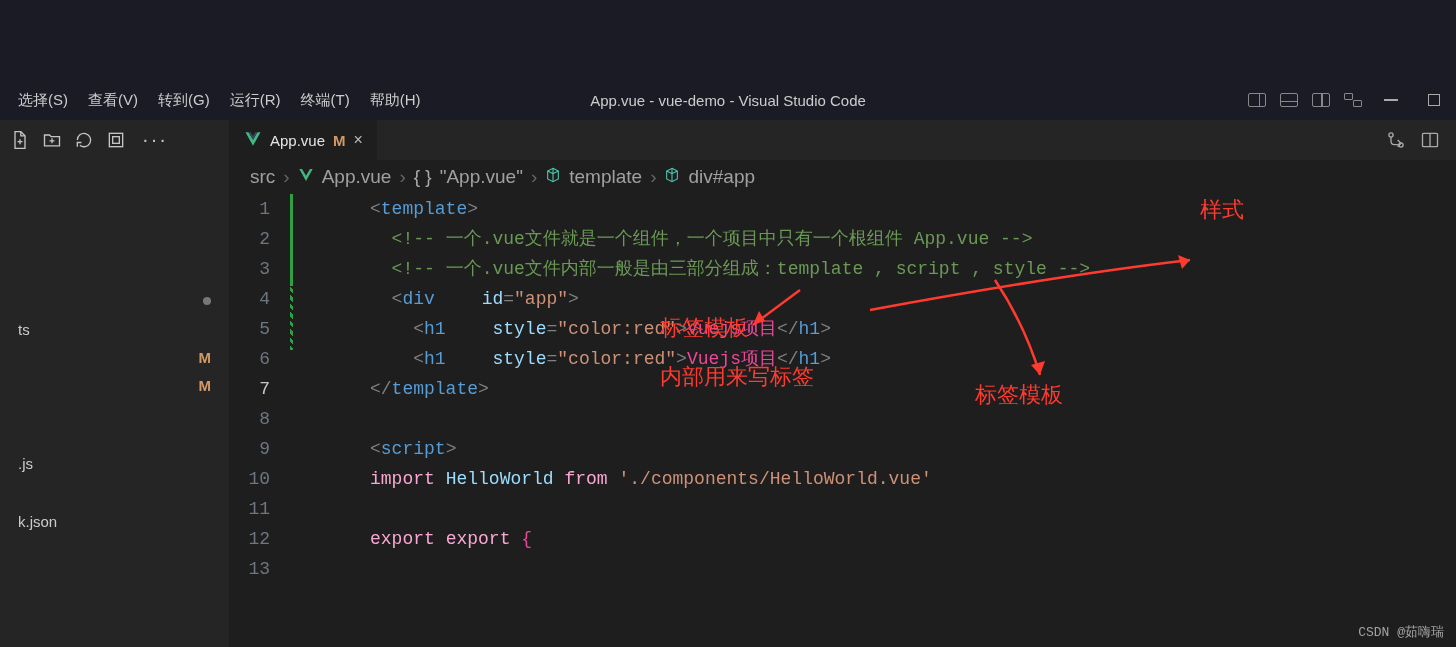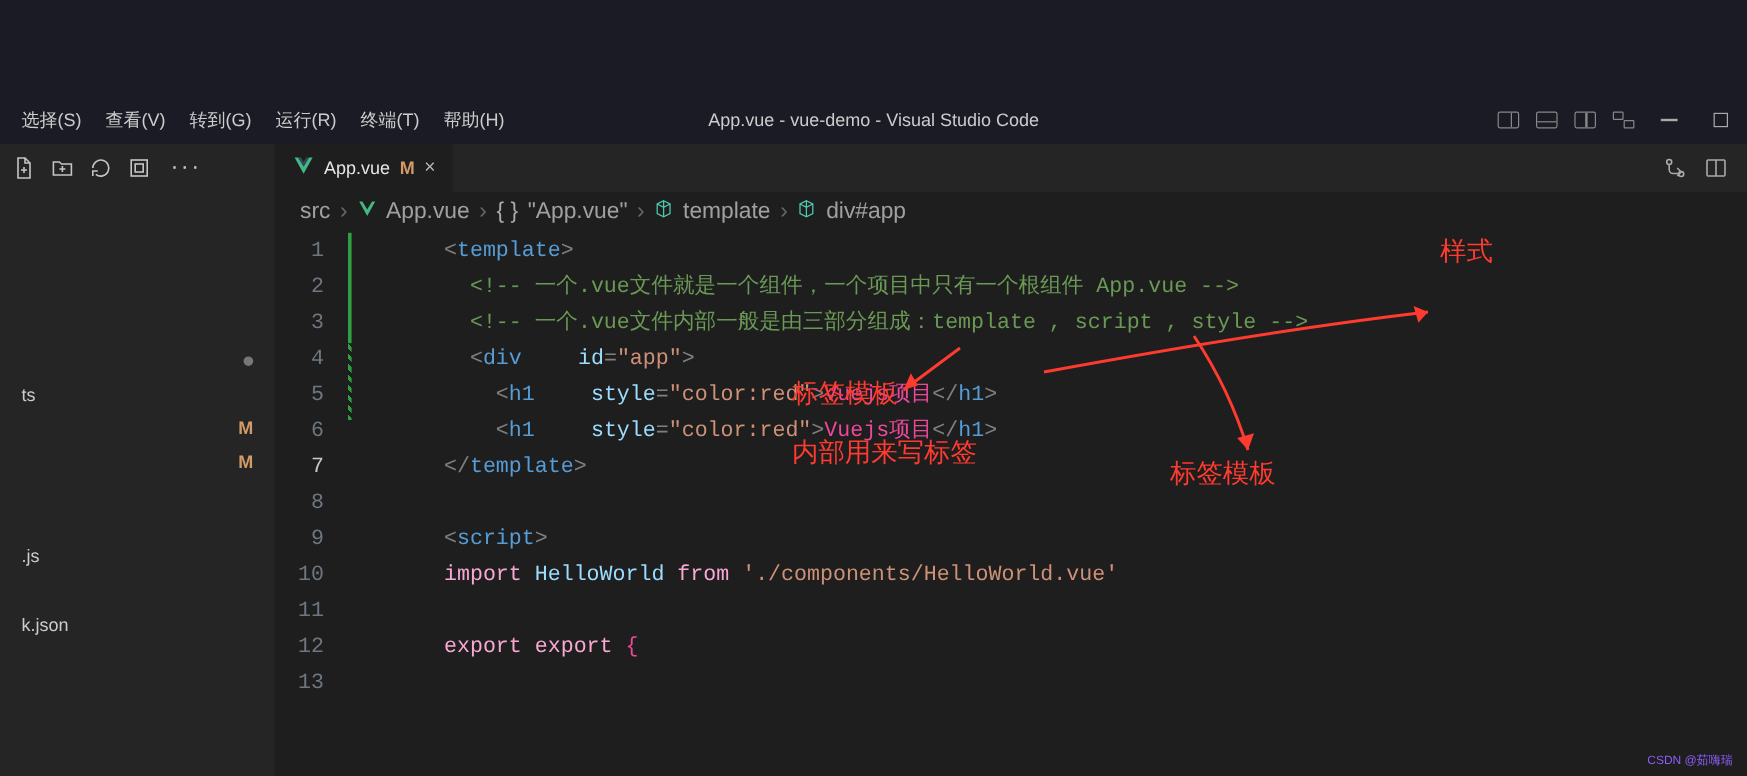--- a/index.html
+++ b/index.html
@@ -131,21 +131,21 @@
 }
 .arrow {
   position: absolute; pointer-events: none;
 }
 .arrow svg { overflow: visible; }
 .arrow path { stroke: #ff3b30; stroke-width: 2.5; fill: none; }
 .arrow .head { fill: #ff3b30; }
 
 .watermark {
   position: absolute; right: 12px; bottom: 6px;
-  color: #8b5cf6; font-size: 10px;
+  color: #a3a3a3; font-size: 13px; font-family: Liberation Mono, monospace;
 }
 </style>
 </head>
 <body>
 
 <div class="top-dark"></div>
 
 <div class="menubar">
   <span class="menu-item">选择(S)</span>
   <span class="menu-item">查看(V)</span>

